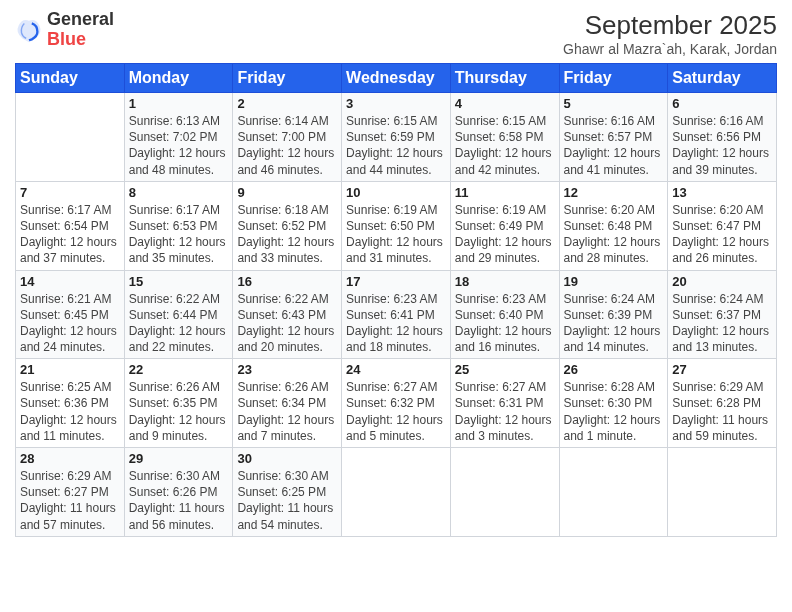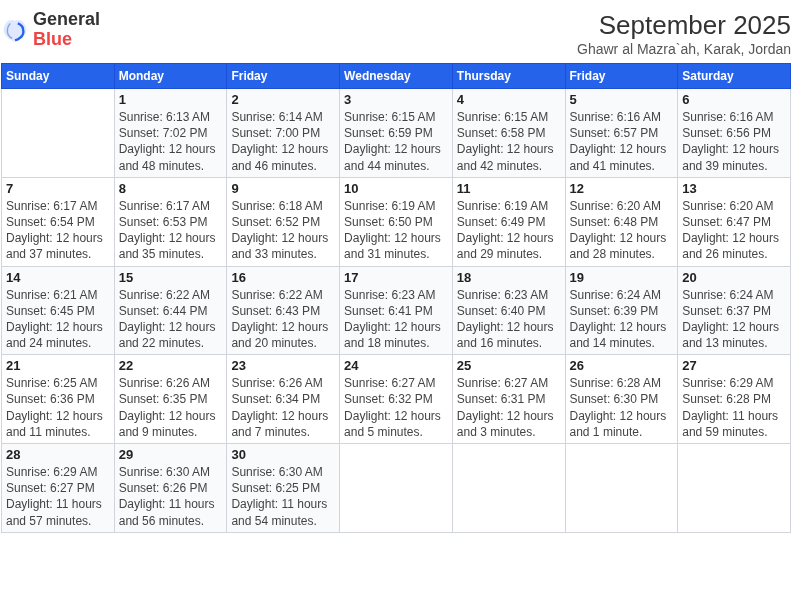--- a/index.html
+++ b/index.html
@@ -7,21 +7,21 @@
       font-family: Arial, sans-serif;
       background: #fff;
       width: 792px;
       height: 612px;
       overflow: hidden;
     }
     .page {
       width: 792px;
       height: 612px;
       background: #fff;
-      padding: 10px 1px;
+      padding: 10px 15px;
     }
     .header {
       display: flex;
       justify-content: space-between;
       align-items: flex-start;
       margin-bottom: 6px;
     }
     .logo {
       display: flex;
       align-items: center;
@@ -52,21 +52,21 @@
       text-align: center;
     }
     table {
       width: 100%;
       border-collapse: collapse;
       table-layout: fixed;
     }
     thead th {
       background: #2563eb;
       color: #fff;
-      font-size: 12px;
+      font-size: 16px;
       font-weight: bold;
       padding: 5px 4px;
       text-align: left;
       border: 1px solid #1d4ed8;
     }
     tbody td {
       border: 1px solid #d1d5db;
       vertical-align: top;
       padding: 3px 4px;
       font-size: 10px;

